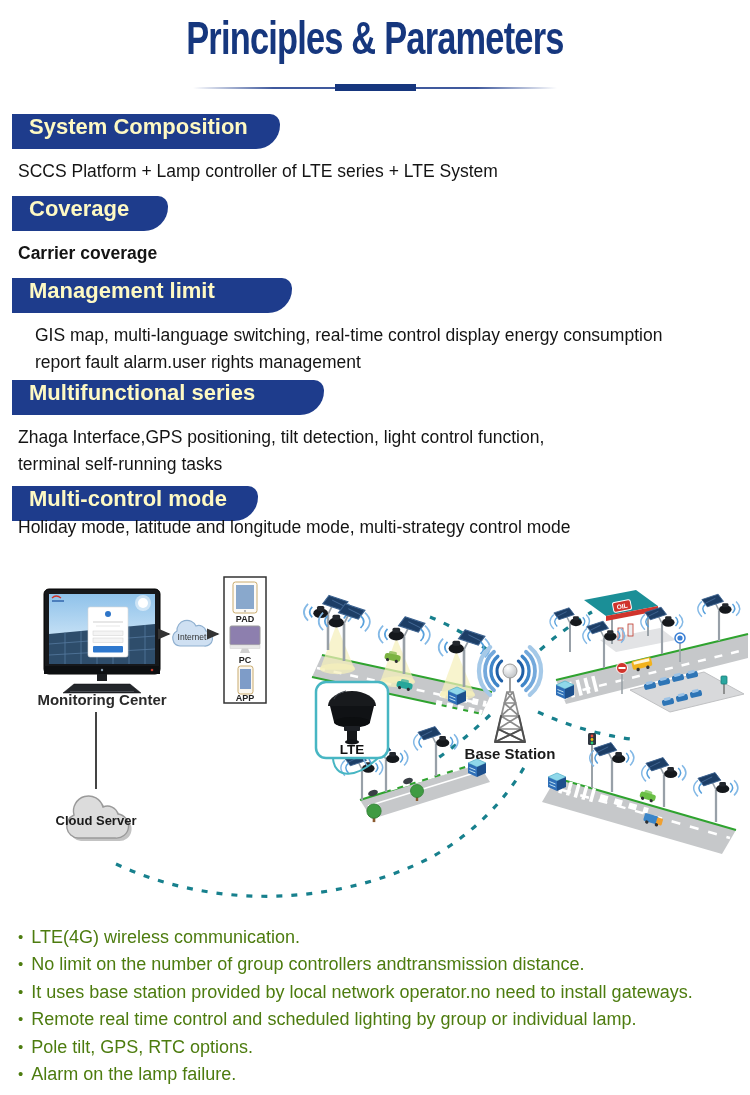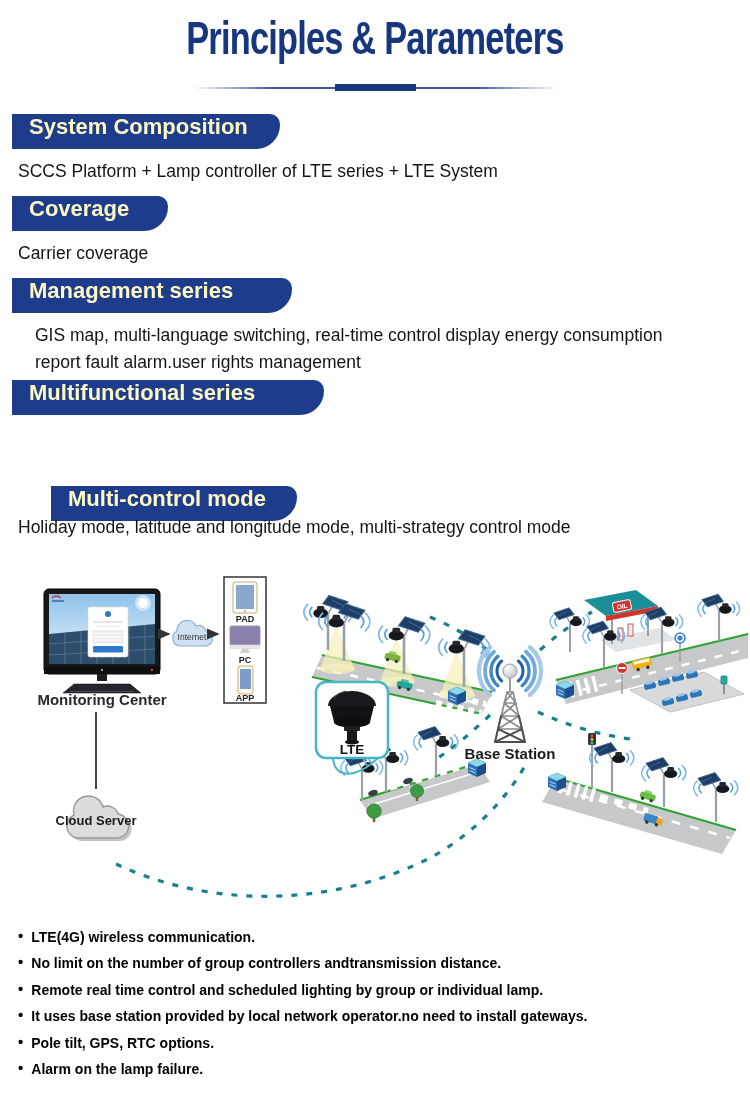--- a/index.html
+++ b/index.html
@@ -16,30 +16,30 @@
         background:linear-gradient(to right,rgba(30,60,140,0),rgba(30,60,140,.85) 22%,rgba(30,60,140,.85) 78%,rgba(30,60,140,0));}
   .divider-bar{position:absolute;left:335px;top:0;width:81px;height:7px;background:#16367e;}
   
   .banner{position:absolute;left:12px;height:35px;background:#1e3c8c;color:#fef9c3;
         border-radius:0 10px 24px 0;display:flex;align-items:flex-start;}
   .banner span{font-size:22px;font-weight:bold;padding-left:17px;letter-spacing:0;}
   .b1{top:114px;width:268px;}
   .b2{top:196px;width:156px;}
   .b3{top:278px;width:280px;}
   .b4{top:380px;width:312px;}
-  .b5{top:486px;width:246px;margin-left:39px;}
+  .b5{top:486px;width:246px;}
   .body-text{position:absolute;left:18px;width:706px;font-size:17.5px;color:#141414;
         line-height:27px;white-space:pre-line;margin:0;}
-  .t1{top:158px;} .t2{top:240px;} .t3{top:322px;margin-left:17px;} .t4{top:424px;} .t5{top:514px;}
+  .t1{top:158px;} .t2{top:240px;font-weight:bold;} .t3{top:322px;margin-left:17px;} .t4{top:424px;} .t5{top:514px;}
   
   .diagram{position:absolute;top:563px;left:0;width:750px;height:362px;}
   svg text{font-family:"Liberation Sans",sans-serif;}
   
   .bullets{position:absolute;top:924px;left:18px;width:714px;list-style:none;margin:0;padding:0;}
-  .bullets li{font-size:14px;font-weight:bold;color:#000000;line-height:26.4px;}
+  .bullets li{font-size:18px;font-weight:normal;color:#4d7c0f;line-height:26.4px;}
   .bullets li::before{content:"\2022";margin-right:8px;font-size:15px;position:relative;top:-1px;}
 </style>
 </head>
 <body>
 
 <div class="page">
 
   <div class="title-wrap">
     <div class="page-title">Principles &amp; Parameters</div>
   </div>
@@ -52,28 +52,30 @@
     <span>System Composition</span>
     </div>
   <p class="body-text t1">SCCS Platform + Lamp controller of LTE series + LTE System</p>
 
   <div class="banner b2">
     <span>Coverage</span>
     </div>
   <p class="body-text t2">Carrier coverage</p>
 
   <div class="banner b3">
-    <span>Management series</span>
+    <span>Management limit</span>
     </div>
   <p class="body-text t3">GIS map, multi-language switching, real-time control display energy consumption
 report fault alarm.user rights management</p>
 
   <div class="banner b4">
     <span>Multifunctional series</span>
     </div>
+  <p class="body-text t4">Zhaga Interface,GPS positioning, tilt detection, light control function,
+terminal self-running tasks</p>
 
   <div class="banner b5">
     <span>Multi-control mode</span>
     </div>
   <p class="body-text t5">Holiday mode, latitude and longitude mode, multi-strategy control mode</p>
 
   <div class="diagram">
   <svg width="750" height="362" viewBox="0 563 750 362">
     <defs>
       <linearGradient id="skyGrad" x1="0" y1="0" x2="0" y2="1">
@@ -353,19 +355,19 @@
       <rect x="347" y="731" width="10" height="10" fill="#15171a"></rect>
       <ellipse cx="352" cy="742" rx="7" ry="2.5" fill="#111316"></ellipse>
       <text x="352" y="754" text-anchor="middle" font-size="13.5" font-weight="bold" fill="#111">LTE</text>
     </g>
   </svg>
   </div>
 
   <ul class="bullets">
     <li>LTE(4G) wireless communication.</li>
     <li>No limit on the number of group controllers andtransmission distance.</li>
+    <li>It uses base station provided by local network operator.no need to install gateways.</li>
     <li>Remote real time control and scheduled lighting by group or individual lamp.</li>
-    <li>It uses base station provided by local network operator.no need to install gateways.</li>
     <li>Pole tilt, GPS, RTC options.</li>
     <li>Alarm on the lamp failure.</li>
   </ul>
 
 </div>
 
 </body></html>

